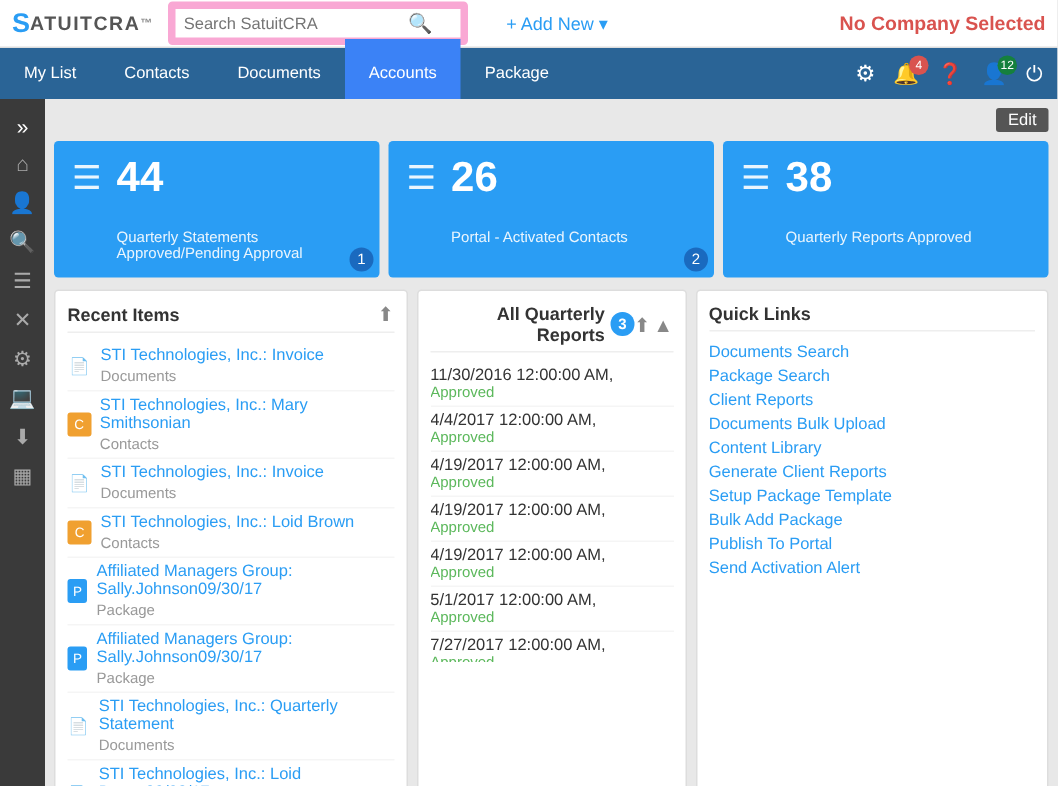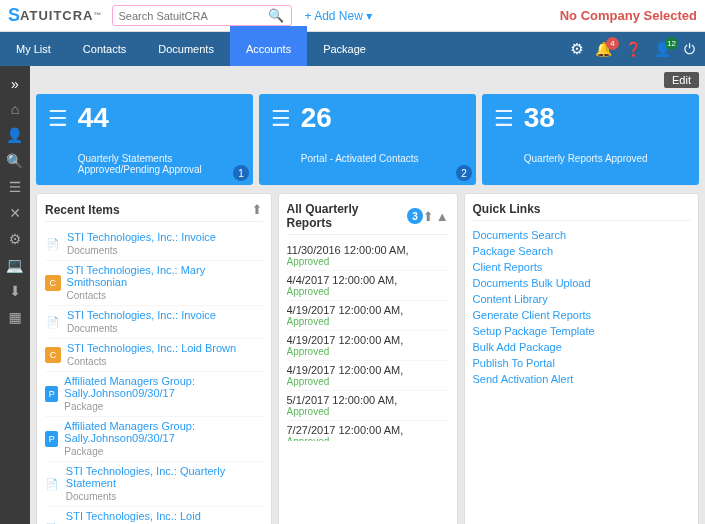--- a/index.html
+++ b/index.html
@@ -3,21 +3,21 @@
   <meta charset="utf-8">
   <style>
     * { margin: 0; padding: 0; box-sizing: border-box; }
     body { font-family: Arial, sans-serif; font-size: 12px; background: #e8e8e8; width: 705px; height: 524px; overflow: hidden; }
 
     
     .top-bar { background: #fff; display: flex; align-items: center; height: 32px; border-bottom: 1px solid #ddd; padding: 0 8px; }
     .logo { display: flex; align-items: center; font-size: 14px; font-weight: bold; color: #2a6496; margin-right: 10px; }
     .logo-s { color: #2a9df4; font-size: 18px; }
     .logo-text { color: #555; font-size: 13px; font-weight: bold; letter-spacing: 1px; }
-    .search-box { display: flex; align-items: center; border: 1px solid #f9a8d4; border-radius: 3px; padding: 2px 6px; width: 180px; margin-right: 13px; }
+    .search-box { display: flex; align-items: center; border: 5px solid #f9a8d4; border-radius: 3px; padding: 2px 6px; width: 200px; margin-right: 26px; }
     .search-box input { border: none; outline: none; font-size: 11px; width: 150px; }
     .search-icon-btn { background: none; border: none; cursor: pointer; color: #555; font-size: 13px; }
     .add-new-btn { background: none; border: none; cursor: pointer; color: #2a9df4; font-size: 12px; display: flex; align-items: center; gap: 3px; }
     .no-company { margin-left: auto; color: #d9534f; font-size: 13px; font-weight: bold; }
 
     
     .nav-bar { background: #2a6496; display: flex; align-items: center; height: 34px; }
     .nav-item { color: #fff; padding: 0 16px; height: 46px; display: flex; align-items: center; font-size: 11px; cursor: pointer; }
     .nav-item:hover, .nav-item.active { background: #3b82f6; }
     .nav-icons { margin-left: auto; display: flex; align-items: center; gap: 4px; padding-right: 6px; }
@@ -44,21 +44,21 @@
     .stat-card-inner { display: flex; align-items: flex-start; gap: 10px; }
     .stat-icon { font-size: 22px; color: #fff; opacity: 0.9; margin-top: 2px; }
     .stat-number { font-size: 28px; font-weight: bold; line-height: 1; }
     .stat-label { font-size: 10px; margin-top: 21px; opacity: 0.9; }
     .stat-badge { position: absolute; bottom: 4px; right: 4px; background: #1a6abf; color: #fff; border-radius: 50%; width: 16px; height: 16px; font-size: 10px; display: flex; align-items: center; justify-content: center; }
 
     
     .panels { display: flex; gap: 6px; }
     .panel { background: #fff; border: 1px solid #ddd; border-radius: 3px; flex: 1; padding: 8px; overflow: hidden; }
     .panel-header { display: flex; align-items: center; justify-content: space-between; margin-bottom: 6px; font-size: 12px; font-weight: bold; color: #333; border-bottom: 1px solid #eee; padding-bottom: 4px; }
-    .panel-header-right { display: flex; align-items: center; gap: 4px; }
+    .panel-header-right { display: flex; align-items: center; gap: 4px; text-align: right; }
     .panel-badge { background: #2a9df4; color: #fff; border-radius: 50%; width: 16px; height: 16px; font-size: 10px; display: flex; align-items: center; justify-content: center; }
     .panel-icon-btn { background: none; border: none; cursor: pointer; color: #888; font-size: 13px; }
 
     
     .recent-item { display: flex; align-items: center; gap: 6px; padding: 3px 0; border-bottom: 1px solid #f5f5f5; }
     .item-icon { width: 16px; height: 16px; display: flex; align-items: center; justify-content: center; font-size: 11px; }
     .item-icon.doc { color: #aaa; }
     .item-icon.contact { background: #f0a030; color: #fff; font-size: 9px; }
     .item-icon.package { background: #2a9df4; color: #fff; font-size: 9px; }
     .item-link { color: #2a9df4; font-size: 11px; display: block; }

